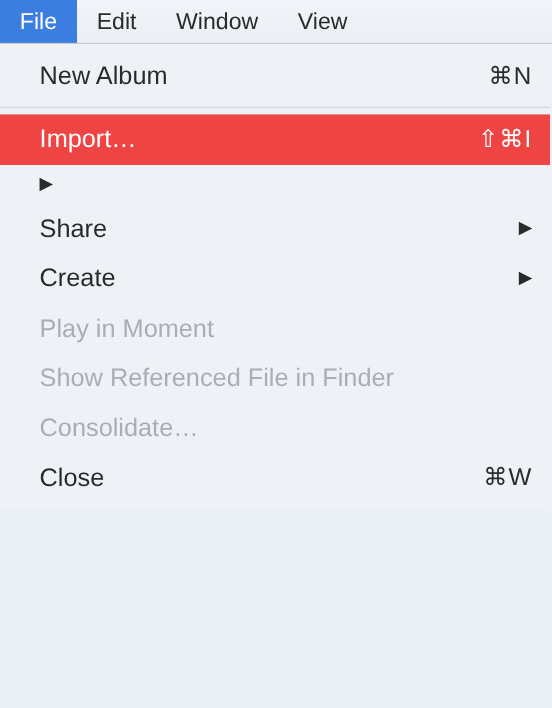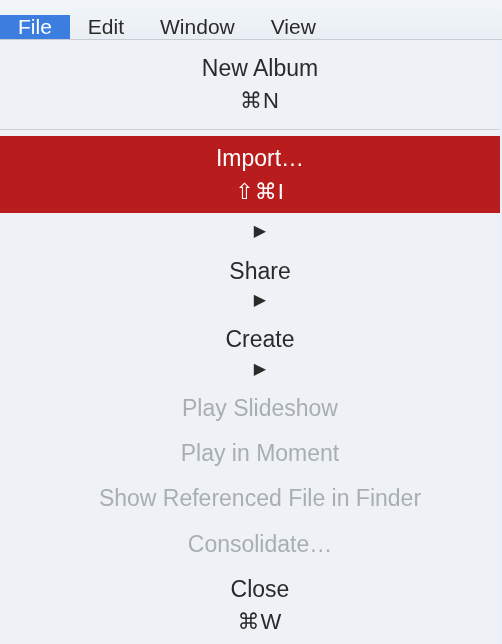--- a/index.html
+++ b/index.html
@@ -1,15 +1,15 @@
 <!DOCTYPE html>
 <html><head>
   <meta charset="utf-8">
   <style>
-    * { margin: 0; padding: 0; box-sizing: border-box; align-items: flex-end; }
+    * { margin: 0; padding: 0; box-sizing: border-box; }
     body {
       font-family: -apple-system, BlinkMacSystemFont, "Helvetica Neue", Arial, sans-serif;
       font-size: 22px;
       background: #eaf0f6;
       width: 502px;
       height: 644px;
       overflow: hidden;
       color: #2a2a2a;
     }
     .menubar {
@@ -40,24 +40,23 @@
     }
     .section:last-child { border-bottom: none; }
     .menu-item {
       display: flex;
       align-items: center;
       justify-content: space-between;
       padding: 6px 16px 6px 36px;
       font-size: 23px;
       line-height: 1.45;
       color: #2a2a2a;
-      flex-direction: column;
     }
     .menu-item.highlighted {
-      background: #b91c1c;
+      background: #ef4444;
       color: #fff;
     }
     .menu-item.disabled {
       color: #a9aeb4;
     }
     .shortcut {
       font-size: 22px;
       letter-spacing: 1px;
       white-space: nowrap;
     }
@@ -95,23 +94,20 @@
     </div>
     <div class="menu-item">
       <span>Share</span>
       <span class="submenu-arrow">▶</span>
     </div>
     <div class="menu-item">
       <span>Create</span>
       <span class="submenu-arrow">▶</span>
     </div>
     <div class="menu-item disabled">
-      <span>Play Slideshow</span>
-    </div>
-    <div class="menu-item disabled">
       <span>Play in Moment</span>
     </div>
     <div class="menu-item disabled">
       <span>Show Referenced File in Finder</span>
     </div>
     <div class="menu-item disabled">
       <span>Consolidate…</span>
     </div>
     <div class="menu-item">
       <span>Close</span>

